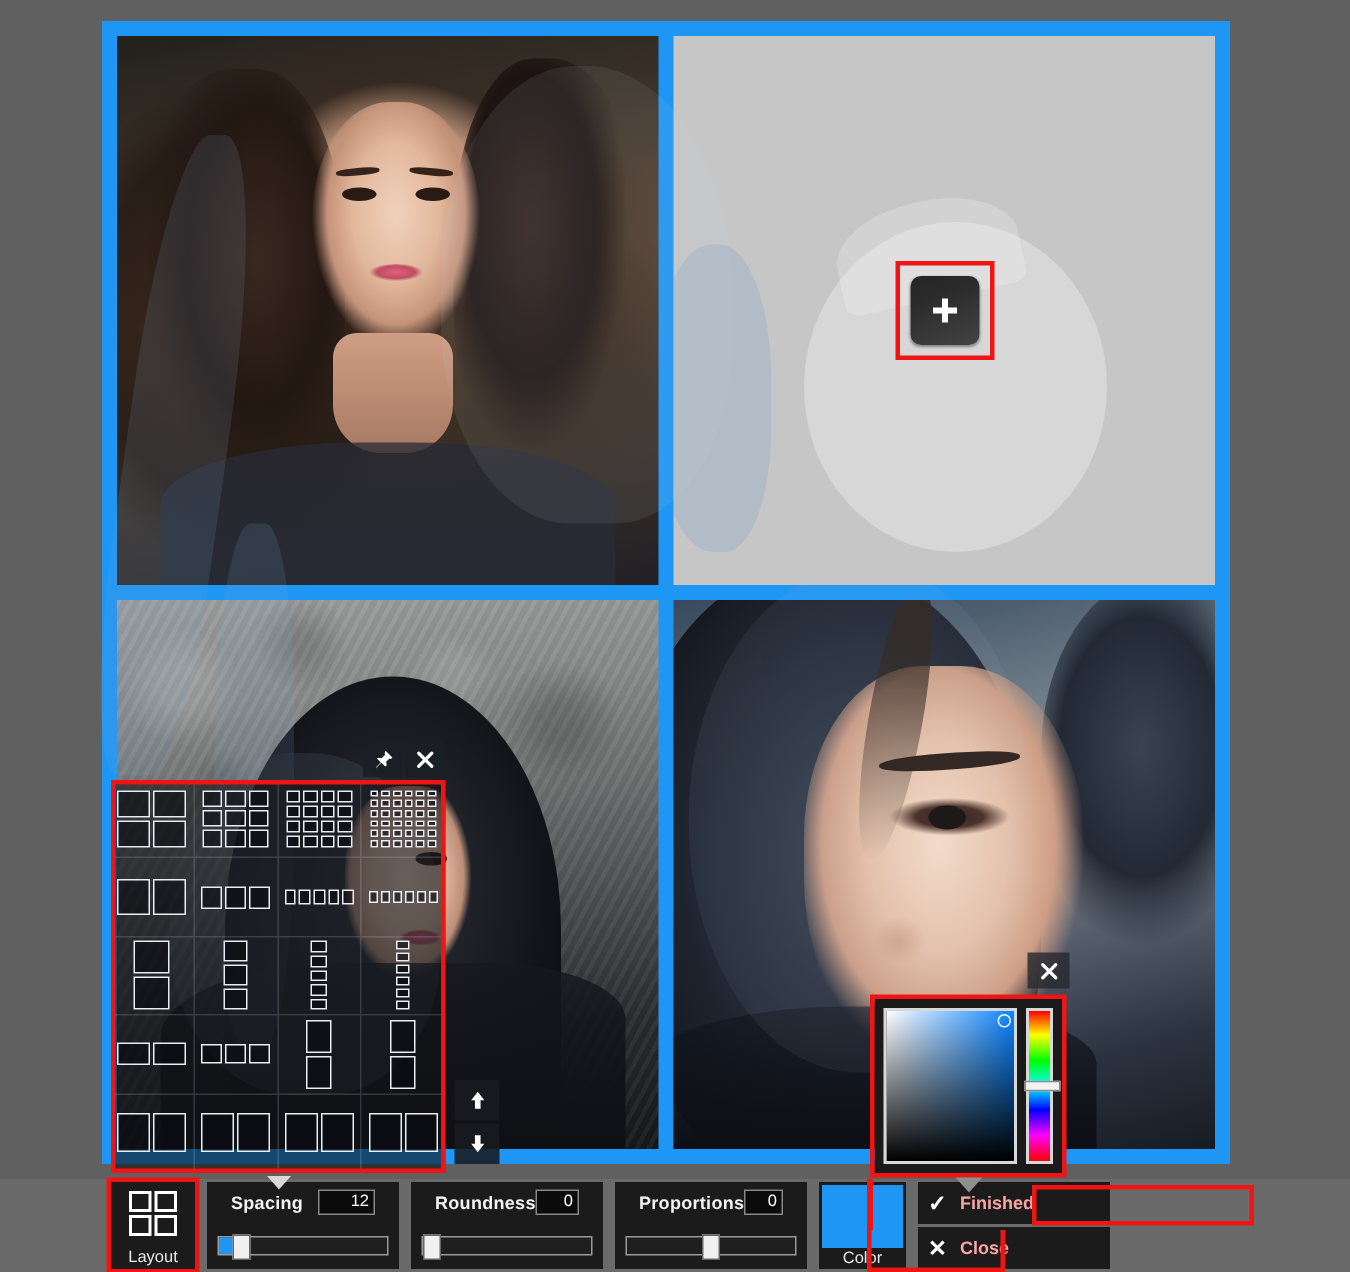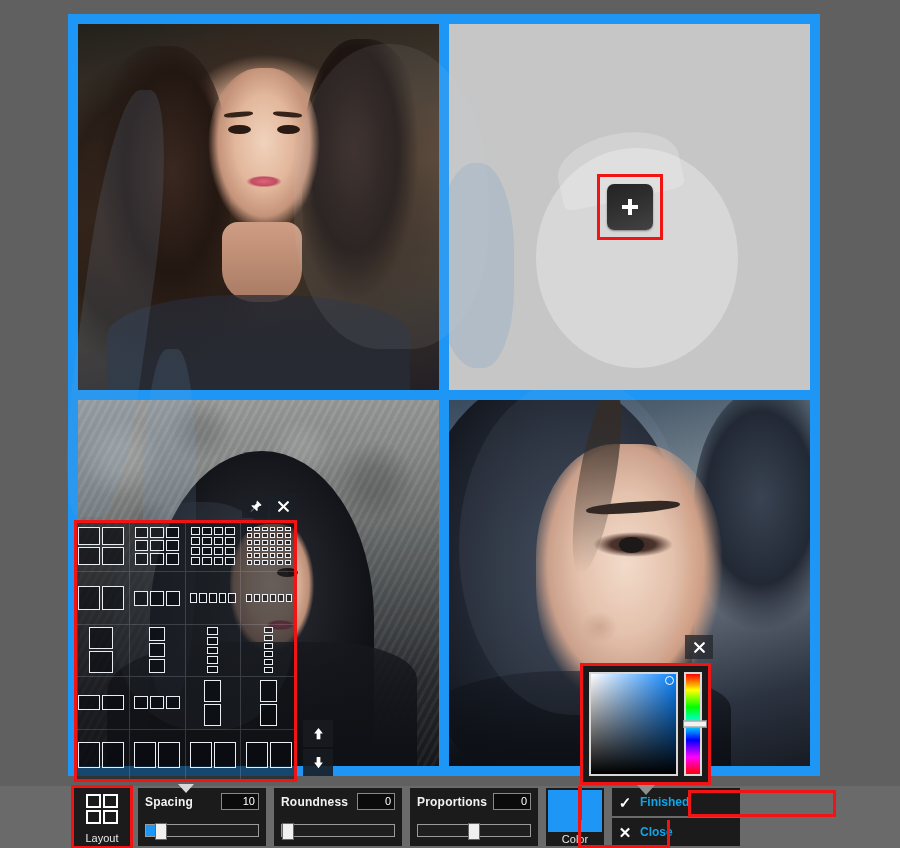--- a/index.html
+++ b/index.html
@@ -200,41 +200,41 @@
   .tb-tool-label{ position:absolute; bottom:2px; font-size:11px; color:#e8e8e8; }
   .ic-collage{ width:32px; height:30px; display:flex; gap:3px; }
   .ic-collage .big{ width:17px; height:30px; border:2px solid #fff; }
   .ic-collage .col{ display:flex; flex-direction:column; gap:2px; }
   .ic-collage .col i{ width:10px; height:8.6px; border:2px solid #fff; display:block; }
   .ic-layout{ width:32px; height:30px; display:grid; grid-template-columns:1fr 1fr;
     grid-template-rows:1fr 1fr; gap:2px; }
   .ic-layout i{ border:2px solid #fff; display:block; }
 
   .tb-slider{ position:relative; width:128px; height:58px; background:#1b1b1b;
-    margin-left:8px; padding:5px 7px; }
+    margin-left:8px; padding:5px 16px; }
   .tb-sl-top{ display:flex; align-items:center; justify-content:space-between; }
   .tb-sl-label{ font-size:12px; color:#f2f2f2; font-weight:bold; letter-spacing:.2px; }
   .tb-sl-val{ width:38px; height:17px; background:#0b0b0b; border:1px solid #888;
     color:#fff; font-size:11px; text-align:right; padding:0 3px; line-height:15px; }
   .tb-sl-track{ position:absolute; left:7px; bottom:9px; width:114px; height:13px;
     background:#1f1f1f; border:1px solid #9a9a9a; }
   .tb-sl-fill{ position:absolute; left:0; top:0; height:100%; background:#1e96f5; }
   .tb-sl-handle{ position:absolute; top:-2px; width:12px; height:17px; background:#f0f0f0; border:1px solid #666; }
 
   .tb-color{ position:relative; width:58px; height:58px; background:#1b1b1b; margin-left:8px;
     display:flex; flex-direction:column; align-items:center; cursor:pointer; }
   .tb-color-sw{ width:54px; height:42px; margin-top:2px; }
   .tb-color-label{ font-size:11px; color:#e8e8e8; margin-top:1px; }
 
   .tb-actions{ position:relative; margin-left:8px; width:128px; height:58px;
     display:flex; flex-direction:column; gap:2px; }
   .tb-act{ position:relative; flex:1; background:#1b1b1b; display:flex; align-items:center;
     padding-left:4px; gap:6px; cursor:pointer; }
   .tb-act-ic{ width:18px; color:#fff; font-size:15px; font-weight:bold; text-align:center; line-height:1; }
-  .tb-act-tx{ color:#0ea5e9; font-size:12px; font-weight:bold; }
+  .tb-act-tx{ color:#fca5a5; font-size:12px; font-weight:bold; }
   #finished-highlight{ position:absolute; left:688px; bottom:31px; width:148px; height:27px;
     border:3px solid #f01414; pointer-events:none; z-index:36; }
   #color-highlight{ position:absolute; left:578px; bottom:0px; width:92px; height:28px;
     border:3px solid #f01414; border-top:none; pointer-events:none; z-index:36; }
   #proportions-highlight{ position:absolute; left:578px; bottom:28px; width:4px; height:34px;
     background:#f01414; pointer-events:none; z-index:36; }
 </style>
 </head>
 <body>
 
@@ -553,21 +553,21 @@
         <i></i>
         <i></i>
         <i></i>
     </span>
     <span class="tb-tool-label">Layout</span>
   </div>
 
   <div class="tb-slider">
     <div class="tb-sl-top">
       <span class="tb-sl-label">Spacing</span>
-      <span class="tb-sl-val">10</span>
+      <span class="tb-sl-val">12</span>
     </div>
     <div class="tb-sl-track">
       <div class="tb-sl-fill" style="width:12%"></div>
       <div class="tb-sl-handle" style="left:8%"></div>
     </div>
   </div>
 
   <div class="tb-slider">
     <div class="tb-sl-top">
       <span class="tb-sl-label">Roundness</span>

